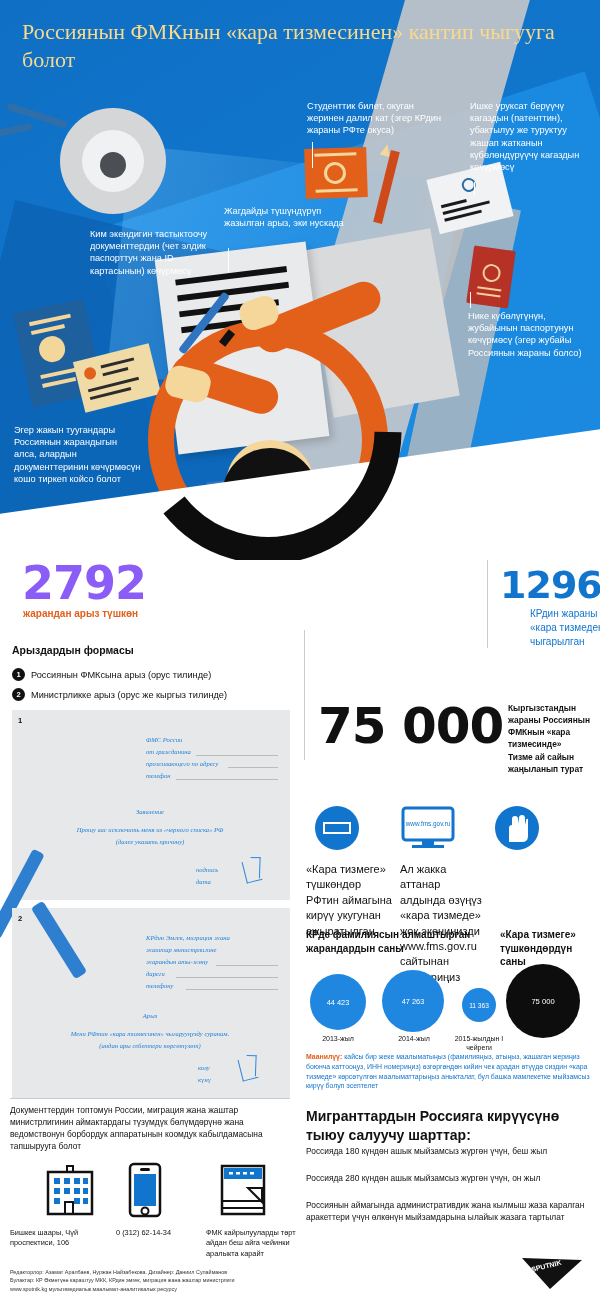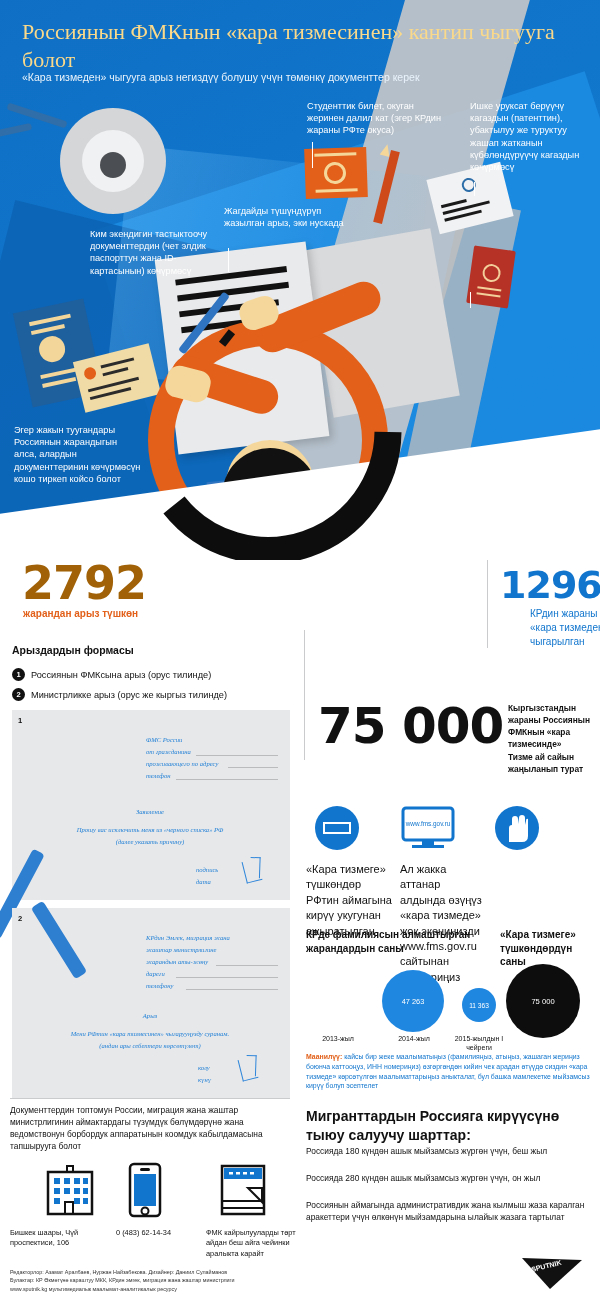--- a/index.html
+++ b/index.html
@@ -129,21 +129,21 @@
   .head { position:absolute; left:222px; top:448px; width:96px; height:104px;
     background:#111; border-radius:48px 48px 40px 40px; }
   .head-skin { position:absolute; left:226px; top:440px; width:88px; height:46px;
     background:#f5d79b; border-radius:44px 44px 0 0; }
   .shoulder { position:absolute; left:186px; top:486px; width:170px; height:80px;
     background:#111; border-radius:10px; transform:rotate(-6deg); }
   .shirt { position:absolute; left:208px; top:476px; width:120px; height:34px;
     background:#2f74c0; transform:rotate(-6deg); }
 
   
-  .stat-2792 { position:absolute; left:22px; top:556px; color:#a16207;
+  .stat-2792 { position:absolute; left:22px; top:556px; color:#8b5cf6;
     font-size:46px; font-weight:700; letter-spacing:-1px;
     font-family:"DejaVu Sans", sans-serif; }
   .stat-2792-lbl { position:absolute; left:23px; top:608px; color:#e2601a;
     font-size:10px; font-weight:700; }
   .stat-1296 { position:absolute; left:500px; top:563px; color:#1175cd;
     font-size:38px; font-weight:700; letter-spacing:-1px;
     font-family:"DejaVu Sans", sans-serif; }
   .stat-1296-lbl { position:absolute; left:530px; top:607px; width:95px;
     color:#1175cd; font-size:10px; line-height:1.38; font-weight:400; }
   .vrule { position:absolute; background:#c9cbcd; width:1px; }
@@ -287,33 +287,33 @@
     <div class="shirt"></div>
     <div class="head-skin"></div>
     <div class="head"></div>
     <div class="wedge wedge-white"></div>
 
     <svg style="position:absolute;left:140px;top:312px;width:260px;height:260px;overflow:visible">
       <path d="M 248 120 A 120 120 0 0 1 34 193" fill="none" stroke="#0d0d0d" stroke-width="27"></path>
     </svg>
 
     <h1 class="title">Россиянын ФМКнын «кара тизмесинен» кантип чыгууга болот</h1>
-    <p class="subtitle">«Кара тизмеден» чыгууга арыз негиздүү болушу үчүн төмөнкү документтер керек</p>
 
     <div class="callout" style="left:307px;top:100px;width:140px;">Студенттик билет, окуган жеринен далил кат (эгер КРдин жараны РФте окуса)</div>
     <div class="leader" style="left:312px;top:142px;height:26px;"></div>
 
     <div class="callout" style="left:470px;top:100px;width:126px;">Ишке уруксат берүүчү кагаздын (патенттин), убактылуу же туруктуу жашап жатканын күбөлөндүрүүчү кагаздын көчүрмөсү</div>
     <div class="leader" style="left:474px;top:182px;height:14px;"></div>
 
     <div class="callout" style="left:90px;top:228px;width:140px;">Ким экендигин тастыктоочу документтердин (чет элдик паспорттун жана ID-картасынын) көчүрмөсү</div>
 
     <div class="callout" style="left:224px;top:205px;width:120px;">Жагдайды түшүндүрүп жазылган арыз, эки нускада</div>
     <div class="leader" style="left:228px;top:248px;height:24px;"></div>
 
+    <div class="callout" style="left:468px;top:310px;width:128px;">Нике күбөлүгүнүн, жубайынын паспортунун көчүрмөсү (эгер жубайы Россиянын жараны болсо)</div>
     <div class="leader" style="left:470px;top:292px;height:16px;"></div>
 
     <div class="callout" style="left:14px;top:424px;width:128px;color:#ffffff;">Эгер жакын туугандары Россиянын жарандыгын алса, алардын документтеринин көчүрмөсүн кошо тиркеп койсо болот</div>
   </div>
 
   <div class="stat-2792">2792</div>
   <div class="stat-2792-lbl">жарандан арыз түшкөн</div>
 
   <div class="vrule" style="left:487px;top:560px;height:88px;"></div>
   <div class="stat-1296">1296</div>
@@ -381,20 +381,21 @@
   <div style="position:absolute;left:401px;top:820px;width:54px;text-align:center;font-size:6.4px;color:#1175cd;">www.fms.gov.ru</div>
   <div class="trio-txt" style="left:400px;top:862px;">Ал жакка аттанар алдында өзүңүз «кара тизмеде» жок экениңизди www.fms.gov.ru сайтынан текшериңиз</div>
 
   <div class="circ-icon" style="left:495px;top:806px;">
     <svg style="position:absolute;left:11px;top:8px;width:24px;height:30px">
       <path d="M3 28 L3 14 Q3 11 6 11 L6 5 Q6 2 9 2 Q12 2 12 5 L12 10 L13 4 Q13 1 16 1 Q19 1 19 4 L19 11 L20 7 Q20 4 22 5 L22 22 Q22 28 16 28 Z" fill="#fff"></path>
     </svg>
   </div>
 
   <div class="ch-head" style="left:306px;top:928px;width:180px;">КРде фамилиясын алмаштырган жарандардын саны</div>
+  <div class="bub" style="left:310px;top:974px;width:56px;height:56px;">44 423</div>
   <div class="bub-lbl" style="left:306px;top:1034px;width:64px;">2013-жыл</div>
 
   <div class="bub" style="left:382px;top:970px;width:62px;height:62px;">47 263</div>
   <div class="bub-lbl" style="left:382px;top:1034px;width:64px;">2014-жыл</div>
 
   <div class="bub" style="left:462px;top:988px;width:34px;height:34px;font-size:6.6px;">11 363</div>
   <div class="bub-lbl" style="left:448px;top:1034px;width:62px;">2015-жылдын I чейреги</div>
 
   <div class="ch-head" style="left:500px;top:928px;width:98px;">«Кара тизмеге» түшкөндөрдүн саны</div>
   <div class="bub black" style="left:506px;top:964px;width:74px;height:74px;">75 000</div>
@@ -430,21 +431,21 @@
     <rect x="21" y="38" width="8" height="12" fill="none" stroke="#111" stroke-width="2"></rect>
   </svg>
   <div class="ci-lbl" style="left:10px;top:1228px;">Бишкек шаары, Чүй проспектиси, 106</div>
 
   <svg style="position:absolute;left:128px;top:1162px;width:34px;height:56px">
     <rect x="2" y="2" width="30" height="52" rx="4" fill="none" stroke="#111" stroke-width="2.5"></rect>
     <rect x="6" y="12" width="22" height="32" fill="#1175cd"></rect>
     <rect x="12" y="6" width="10" height="3" rx="1.5" fill="#111"></rect>
     <circle cx="17" cy="49" r="3.5" fill="none" stroke="#111" stroke-width="2"></circle>
   </svg>
-  <div class="ci-lbl" style="left:116px;top:1228px;width:100px;">0 (483) 62-14-34</div>
+  <div class="ci-lbl" style="left:116px;top:1228px;width:100px;">0 (312) 62-14-34</div>
 
   <svg style="position:absolute;left:220px;top:1164px;width:46px;height:52px">
     <rect x="2" y="2" width="42" height="48" fill="none" stroke="#111" stroke-width="2.5"></rect>
     <rect x="4" y="4" width="38" height="11" fill="#1175cd"></rect>
     <g fill="#fff">
       <rect x="9" y="8" width="4" height="2.5"></rect>
         <rect x="16" y="8" width="4" height="2.5"></rect>
       <rect x="23" y="8" width="4" height="2.5"></rect>
         <rect x="30" y="8" width="4" height="2.5"></rect>
     </g>

